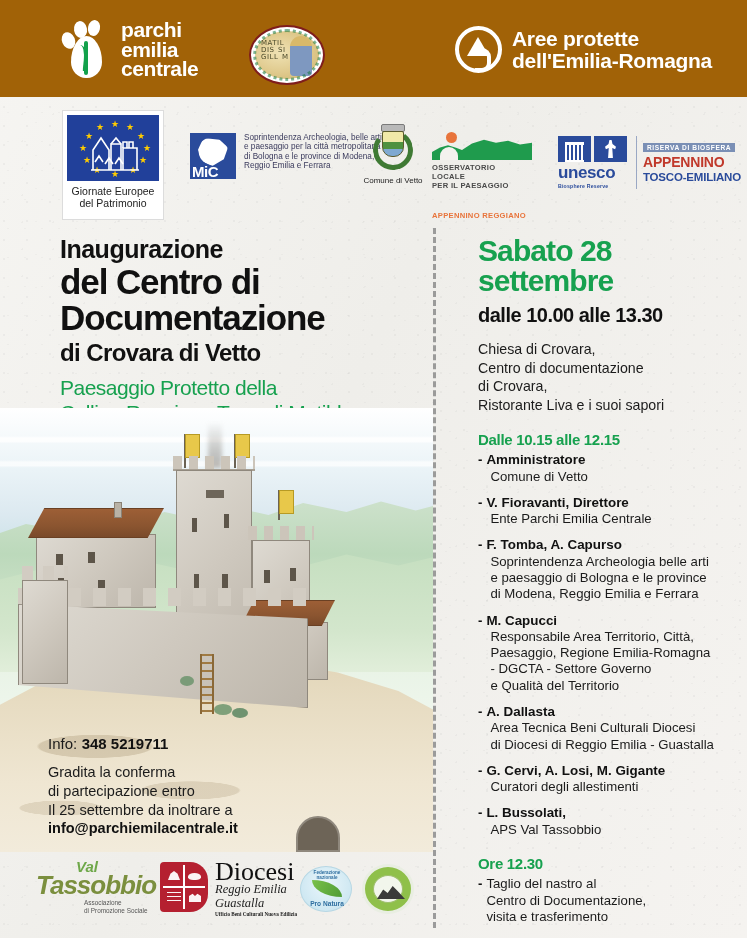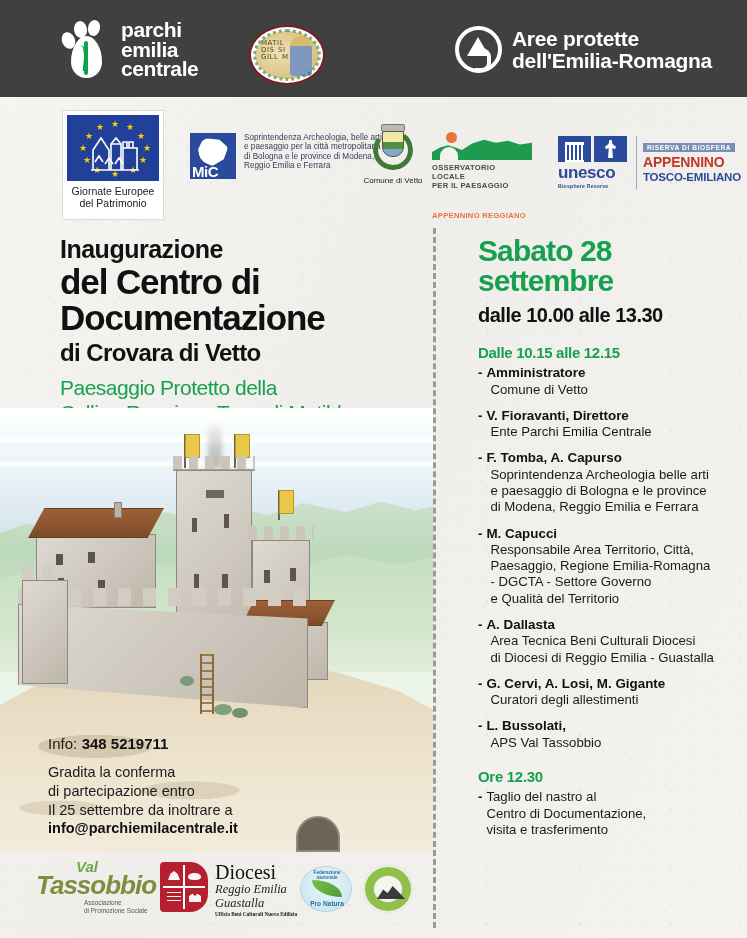--- a/index.html
+++ b/index.html
@@ -25,21 +25,21 @@
       radial-gradient(circle at 88% 71%, rgba(0,0,0,0.025) 0 1px, transparent 1px),
       linear-gradient(115deg, #f6f5f2 0%, #efeeea 45%, #f5f3f0 100%);
     background-size: 23px 19px, 31px 27px, 17px 29px, 41px 33px, 100% 100%;
     pointer-events: none;
   }
 
   
   .header {
     position: absolute; top: 0; left: 0;
     width: 747px; height: 97px;
-    background: #404040;
+    background: #a16207;
     display: flex; align-items: center;
   }
   .logo-parchi { position: absolute; left: 62px; top: 20px; display: flex; align-items: center; gap: 7px; }
   .leaf-mark { position: relative; width: 52px; height: 58px; }
   .leaf-mark .drop { position: absolute; background: #fff; border-radius: 50% 50% 50% 50%; }
   .d1 { width: 13px; height: 17px; left: 0px;  top: 12px; transform: rotate(-22deg); }
   .d2 { width: 13px; height: 17px; left: 12px; top: 1px;  transform: rotate(-10deg); }
   .d3 { width: 12px; height: 16px; left: 26px; top: 0px;  transform: rotate(12deg); }
   .leaf-big {
     position: absolute; left: 9px; top: 16px; width: 31px; height: 42px;
@@ -304,21 +304,21 @@
   .dio-badge {
     width: 48px; height: 50px; background: #b52030;
     border-radius: 4px 18px 18px 4px; position: relative;
   }
   .dio-badge .q {
     position: absolute; background: #fff; opacity: 0.95;
   }
   .dio-cross-v { position: absolute; left: 23px; top: 3px; width: 1.5px; height: 44px; background: #fff; }
   .dio-cross-h { position: absolute; left: 3px; top: 24px; width: 42px; height: 1.5px; background: #fff; }
   .dio-text { line-height: 1; }
-  .dio-title { font-family: "Liberation Serif", serif; font-size: 20px; color: #111; line-height: 20px; }
+  .dio-title { font-family: "Liberation Serif", serif; font-size: 26px; color: #111; line-height: 20px; }
   .dio-sub { font-family: "Liberation Serif", serif; font-style: italic; font-size: 12.5px; color: #222; line-height: 14px; }
   .dio-tiny { font-family: "Liberation Serif", serif; font-size: 5.2px; font-weight: 700; color: #222; margin-top: 2px; }
 
   .pronatura {
     position: absolute; left: 300px; top: 10px; width: 52px; height: 46px;
     border-radius: 50%;
     background: radial-gradient(circle at 50% 40%, #eaf6fb 0%, #cfe8f2 70%, #b9dcec 100%);
     border: 1px solid #b6d7e4; position: absolute;
   }
   .pn-leaf {
@@ -627,20 +627,26 @@
     <div class="comitato">
       <span class="cs-inner"></span>
       <span class="cs-mountain"></span>
     </div>
   </div>
 
   <div class="right-col">
     <div class="date-big">Sabato 28</div>
     <div class="date-big">settembre</div>
     <div class="date-hours">dalle 10.00 alle 13.30</div>
+    <div class="venues">
+      <div>Chiesa di Crovara,</div>
+      <div>Centro di documentazione</div>
+      <div>di Crovara,</div>
+      <div>Ristorante Liva e i suoi sapori</div>
+    </div>
 
     <div id="program-root">
         <div class="slot">
           <div class="slot-time">Dalle 10.15 alle 12.15</div>
           <div class="entry">
             <span class="entry-dash">-</span>
             <div class="entry-body">
               <div class="entry-name">Amministratore</div>
               <div class="entry-role indent">Comune di Vetto</div>
             </div>

